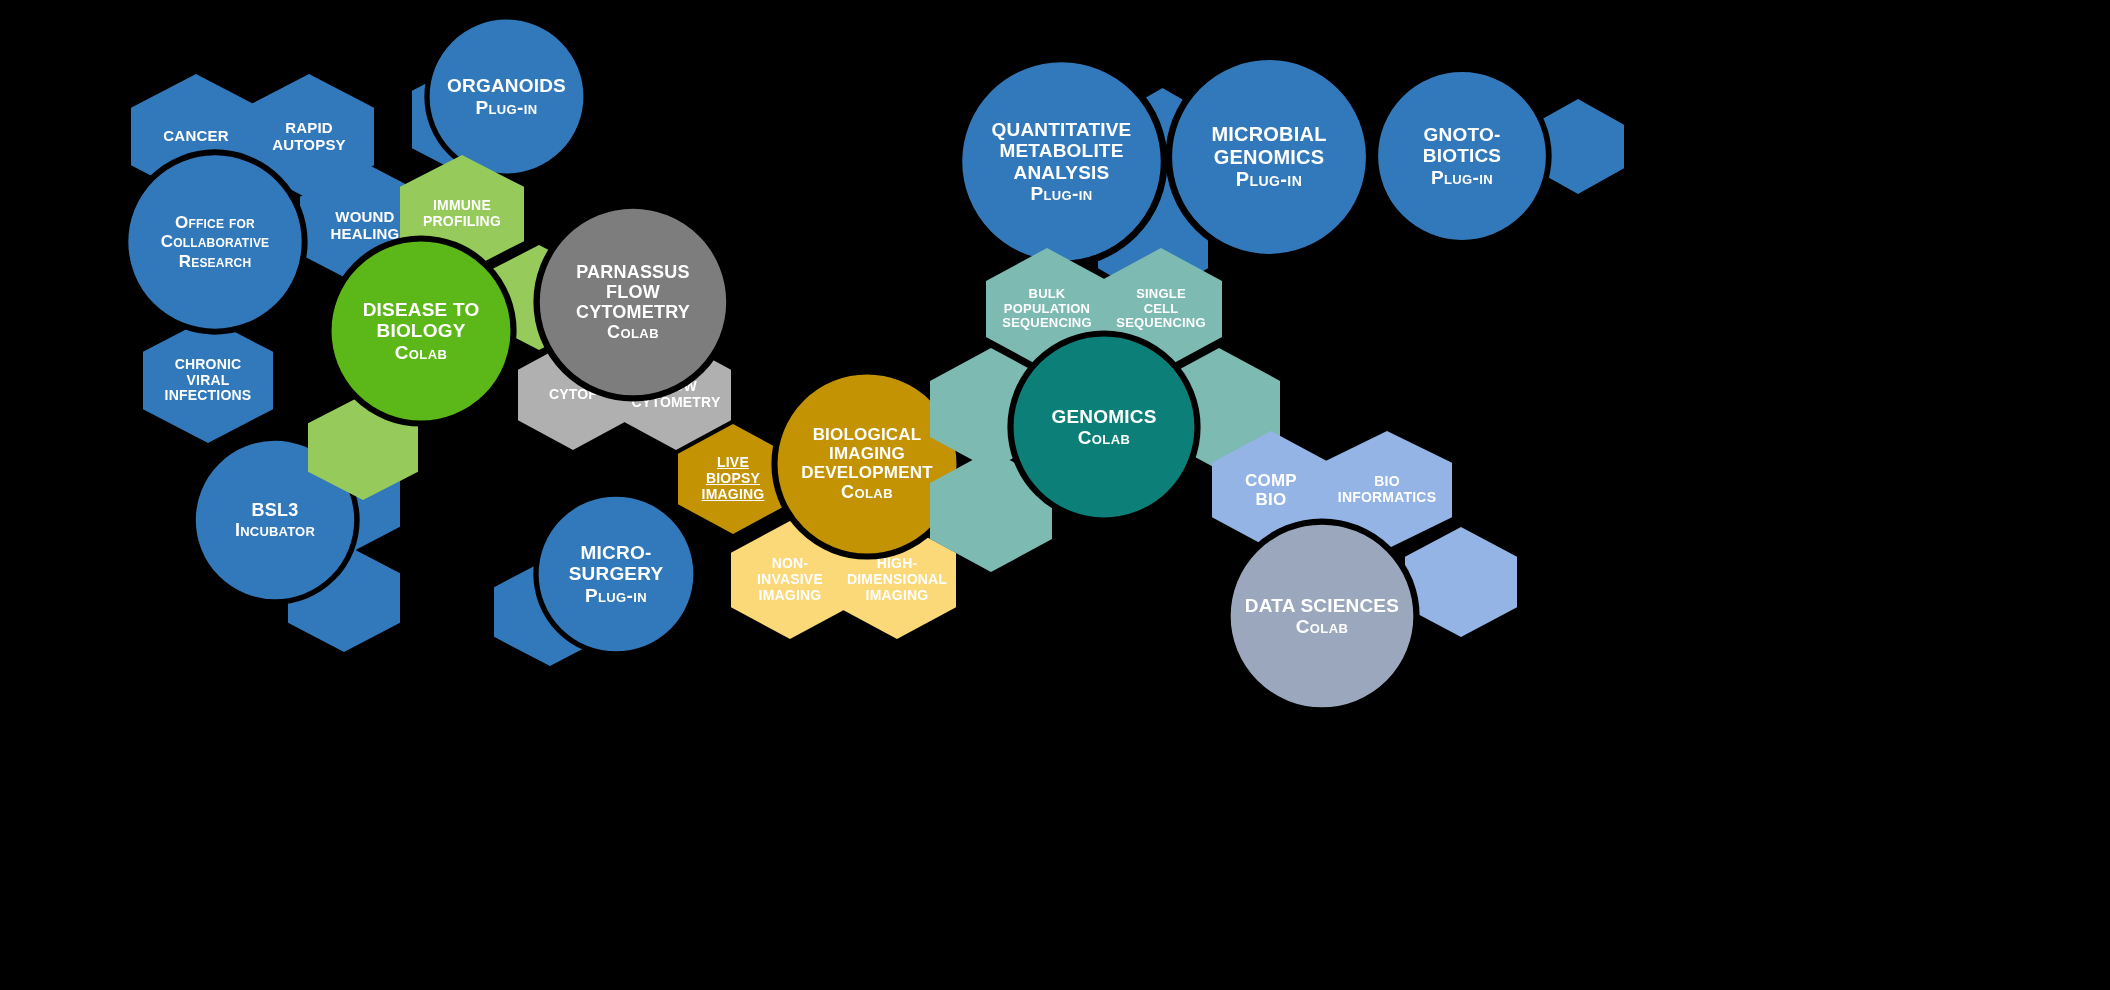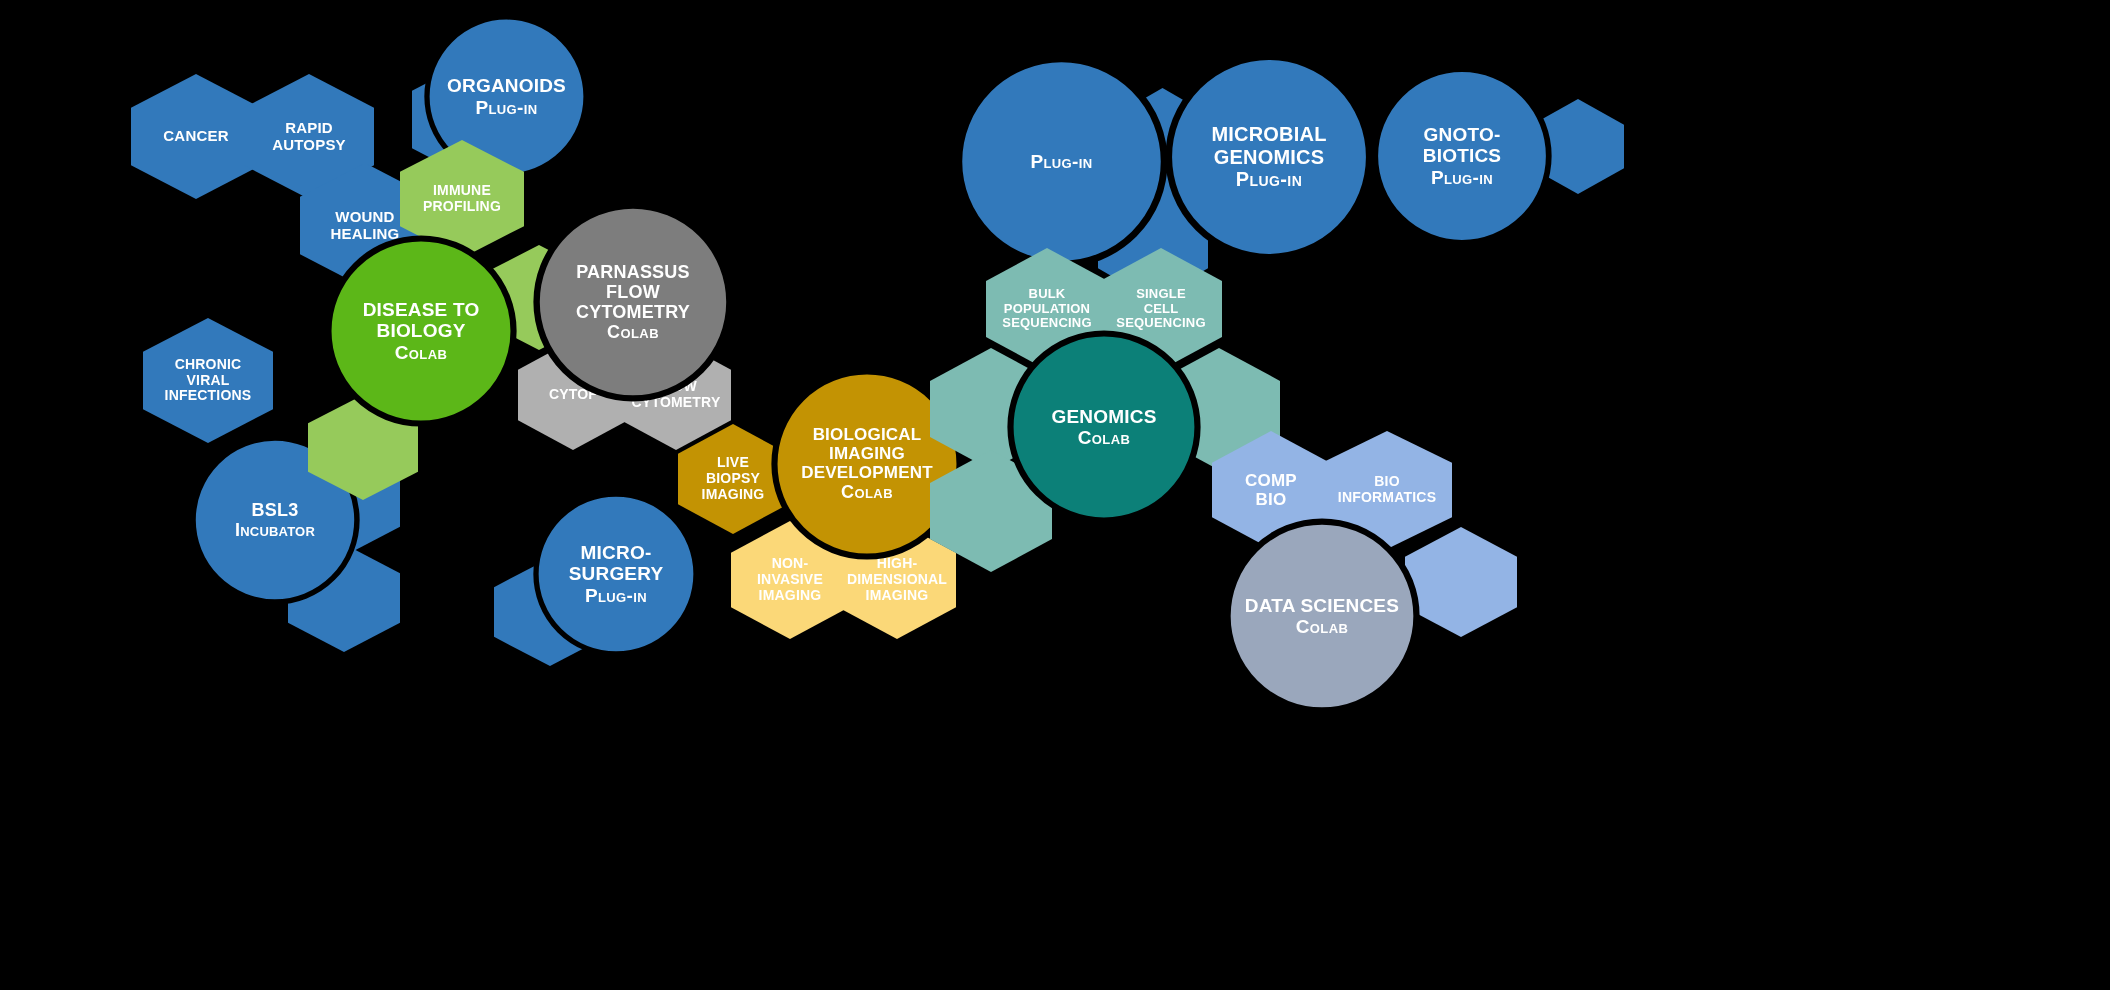--- a/index.html
+++ b/index.html
@@ -103,20 +103,32 @@
         <polygon points="50,0 100,27 100,73 50,100 0,73 0,27" fill="#3279bb"></polygon>
       </svg>
     </div>
     <div class="label" style="font-size:14px;">
       <span class="l1">CHRONIC
 VIRAL
 INFECTIONS</span>
     </div>
   </div>
 
+  <div class="node" style="left:122px; top:149px; width:186px; height:186px;">
+    <div class="shape">
+      <svg viewBox="0 0 100 100" preserveAspectRatio="none">
+        <circle cx="50" cy="50" r="48.2" fill="#3279bb" stroke="#000000" stroke-width="3.2"></circle>
+      </svg>
+    </div>
+    <div class="label" style="font-size:17px; font-variant:small-caps;">
+      <span class="l1">Office for
+Collaborative
+Research</span>
+    </div>
+  </div>
 
   <div class="node" style="left:288px; top:448px; width:112px; height:108px;">
     <div class="shape">
       <svg viewBox="0 0 100 100" preserveAspectRatio="none">
         <polygon points="50,0 100,27 100,73 50,100 0,73 0,27" fill="#3279bb"></polygon>
       </svg>
     </div>
     <div class="label">
         <span class="l1"></span>
       </div>
@@ -161,21 +173,21 @@
       <svg viewBox="0 0 100 100" preserveAspectRatio="none">
         <circle cx="50" cy="50" r="48.2" fill="#3279bb" stroke="#000000" stroke-width="3.2"></circle>
       </svg>
     </div>
     <div class="label" style="font-size:19px;">
       <span class="l1">ORGANOIDS</span>
       <span class="l2 sub" style="font-size:19px;">Plug-in</span>
     </div>
   </div>
 
-  <div class="node" style="left:400px; top:140px; width:124px; height:118px;padding-left:18px;">
+  <div class="node" style="left:400px; top:155px; width:124px; height:118px;padding-left:18px;">
     <div class="shape">
       <svg viewBox="0 0 100 100" preserveAspectRatio="none">
         <polygon points="50,0 100,27 100,73 50,100 0,73 0,27" fill="#96ca5b"></polygon>
       </svg>
     </div>
     <div class="label" style="font-size:14px;">
       <span class="l1">IMMUNE
 PROFILING</span>
     </div>
   </div>
@@ -275,21 +287,21 @@
       <span class="l2 sub" style="font-size:19px;">Plug-in</span>
     </div>
   </div>
 
   <div class="node" style="left:678px; top:424px; width:110px; height:110px;">
     <div class="shape">
       <svg viewBox="0 0 100 100" preserveAspectRatio="none">
         <polygon points="50,0 100,27 100,73 50,100 0,73 0,27" fill="#c39303"></polygon>
       </svg>
     </div>
-    <div class="label" style="font-size:14px;">
+    <div class="label" style="font-size:14px;text-decoration:underline;">
       <span class="l1">LIVE
 BIOPSY
 IMAGING</span>
     </div>
   </div>
 
   <div class="node" style="left:731px; top:521px; width:118px; height:118px;">
     <div class="shape">
       <svg viewBox="0 0 100 100" preserveAspectRatio="none">
         <polygon points="50,0 100,27 100,73 50,100 0,73 0,27" fill="#fbd878"></polygon>
@@ -362,20 +374,23 @@
       </div>
   </div>
 
   <div class="node" style="left:955px; top:55px; width:213px; height:213px;">
     <div class="shape">
       <svg viewBox="0 0 100 100" preserveAspectRatio="none">
         <circle cx="50" cy="50" r="48.2" fill="#3279bb" stroke="#000000" stroke-width="3.2"></circle>
       </svg>
     </div>
     <div class="label" style="font-size:19px;">
+      <span class="l1">QUANTITATIVE
+METABOLITE
+ANALYSIS</span>
       <span class="l2 sub" style="font-size:19px;">Plug-in</span>
     </div>
   </div>
 
   <div class="node" style="left:1165px; top:53px; width:208px; height:208px;">
     <div class="shape">
       <svg viewBox="0 0 100 100" preserveAspectRatio="none">
         <circle cx="50" cy="50" r="48.2" fill="#3279bb" stroke="#000000" stroke-width="3.2"></circle>
       </svg>
     </div>

